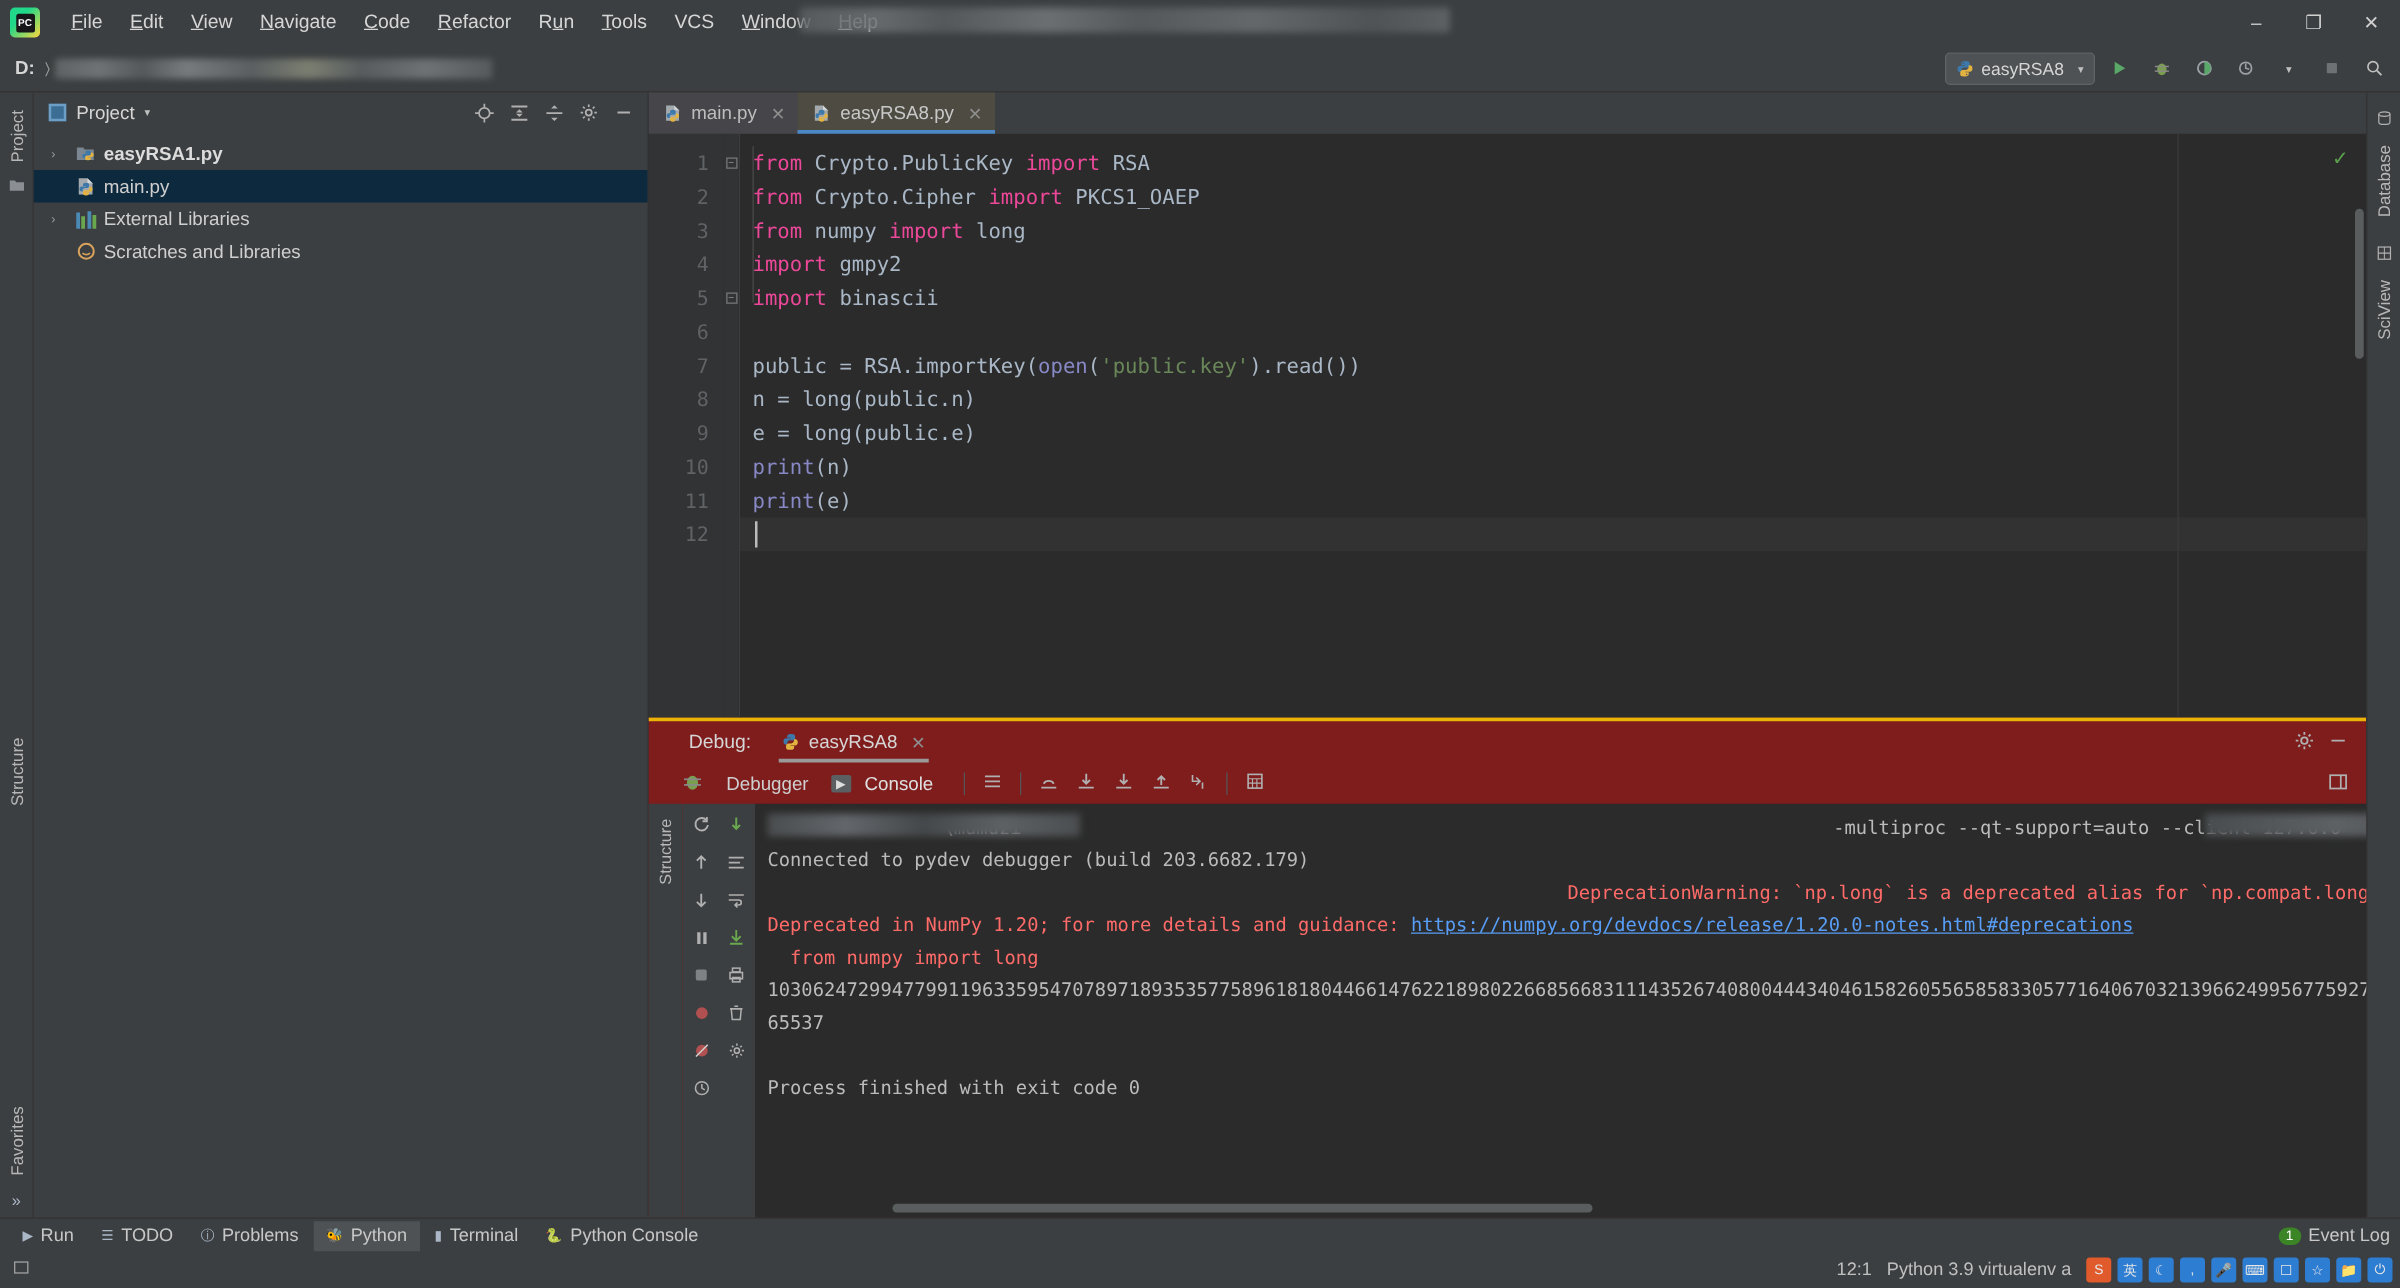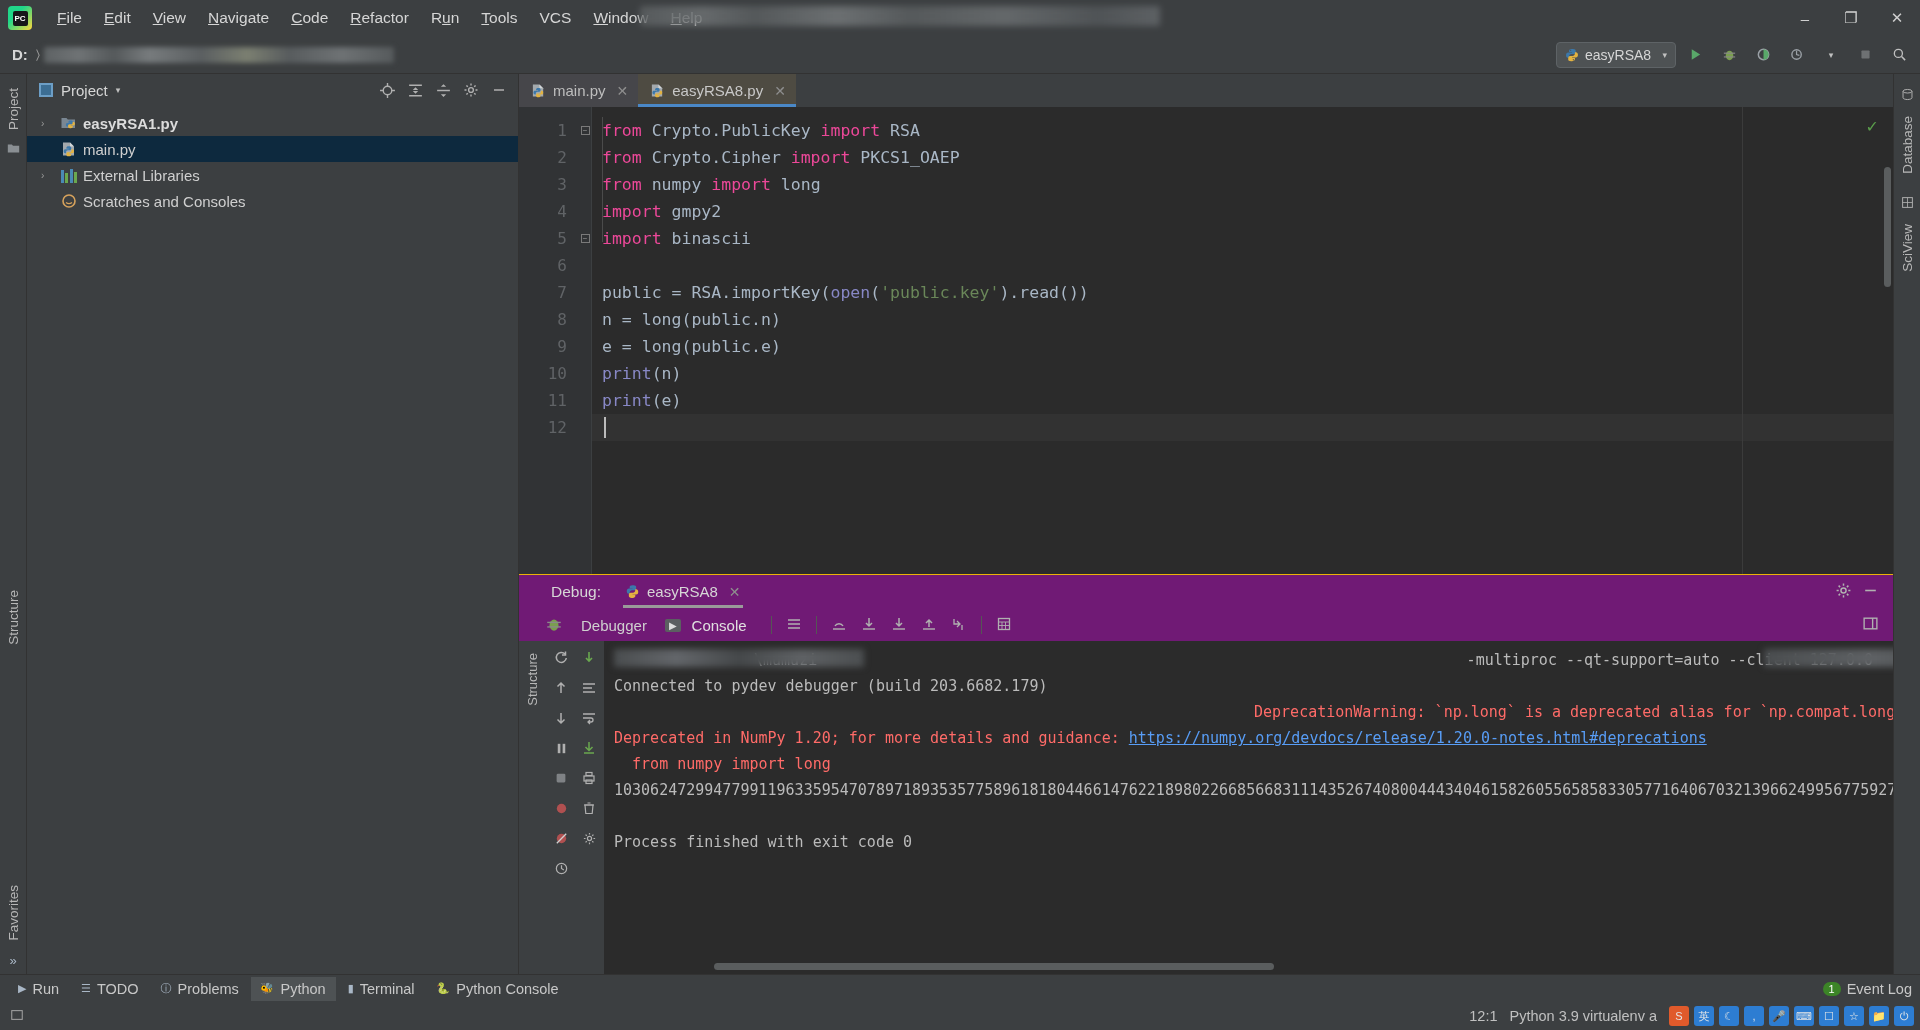--- a/index.html
+++ b/index.html
@@ -133,22 +133,22 @@
   .code .str { color: #6a8759; }
   .code .bi { color: #8888c6; }
   .caret-line { position: absolute; left: 0; right: 0; height: 27px; background: #323232; }
   .caret-bar { position:absolute; width:2px; height:21px; background:#bbbbbb; }
   .indent-guide { position:absolute; top:10px; width:1px; background:#4b4b4b; }
   .editor-rightline { position: absolute; top:0; bottom:0; width:1px; background:#3b3b3b; }
   .check-mark { position: absolute; right: 14px; top: 10px; color: #5a9e4b; font-size: 16px; }
   .vscroll { position:absolute; right:2px; top:60px; width:7px; height:120px; background:#5a5d5e; border-radius:4px;}
 
   
-  .debug { height: 400px; background: #701a75; display: flex; flex-direction: column; flex: none;
-    border-top: 1px solid #eab308; }
+  .debug { height: 400px; background: #7f1d1d; display: flex; flex-direction: column; flex: none;
+    border-top: 3px solid #eab308; }
   .debug-head { height: 34px; display: flex; align-items: center; padding-left: 32px; position: relative; }
   .debug-head .dlabel { font-size: 15.5px; color: #d6d6d6; margin-right: 16px; }
   .dtab { display:flex; align-items:center; gap:7px; font-size:15px; color:#d6d6d6; position:relative;
     padding: 7px 8px 8px 8px; }
   .dtab::after { content:''; position:absolute; left:6px; right:6px; bottom:0; height:3px; background:#9a9a9a; }
   .dtab .x { color:#8e8e8e; margin-left:4px; font-size:14px;}
   .debug-head .rights { margin-left:auto; display:flex; gap:10px; padding-right:14px; color:#b0b0b0;}
 
   .debug-body { flex:1; display:flex; min-height:0; }
   .dleft { width: 27px; background:#3c3f41; display:flex; flex-direction:column; align-items:center; padding-top:6px; flex:none;}
@@ -369,21 +369,21 @@
         </div>
 
         <div class="trow">
           <span class="arrow none">›</span>
           <span class="ico">
             <svg width="16" height="16" viewBox="0 0 16 16">
                 <circle cx="8" cy="8" r="6" fill="none" stroke="#d6a25c" stroke-width="1.6"></circle>
                 <path d="M5 9.5c2 1.5 4 1.5 6 0" stroke="#d6a25c" stroke-width="1.4" fill="none"></path>
               </svg>
           </span>
-          <span class="label">Scratches and Consoles</span>
+          <span class="label">Scratches and Libraries</span>
         </div>
       </div>
     </div>
 
     <div style="flex:1; display:flex; flex-direction:column; min-width:0;">
 
       <div class="editor-area">
         <div class="tabs">
           <div class="tab inactive">
             <span>
@@ -639,20 +639,21 @@
             <div class="cblur1b"></div>
             <div class="cblur2"></div>
             <div class="hscroll"></div>
           <div class="cline c-white" style="padding-left: 150px;">\mumuzi</div>
               <div class="cline c-white" style="text-align: right; padding-right: 20px; margin-top: -26px;">-multiproc --qt-support=auto --client 127.0.0</div>
               <div class="cline c-white">Connected to pydev debugger (build 203.6682.179)</div>
               <div class="cline c-red" style="padding-left: 650px;">DeprecationWarning: `np.long` is a deprecated alias for `np.compat.long`. To silence this warning, use `np.compat.long` by itself. In t</div>
               <div class="cline c-red">Deprecated in NumPy 1.20; for more details and guidance: <span class="c-link">https://numpy.org/devdocs/release/1.20.0-notes.html#deprecations</span></div>
               <div class="cline c-red">  from numpy import long</div>
               <div class="cline c-white">103062472994779911963359547078971893535775896181804466147622189802266856683111435267408004443404615826055658583305771640670321396624995677592720506173182163202548360818288149221</div>
+              <div class="cline c-white">65537</div>
               <div class="cline c-white">&nbsp;</div>
               <div class="cline c-white">Process finished with exit code 0</div>
             </div>
         </div>
       </div>
     </div>
 
     <div class="rightstrip">
       <div class="vicon">
         <svg width="13" height="13" viewBox="0 0 16 16">

